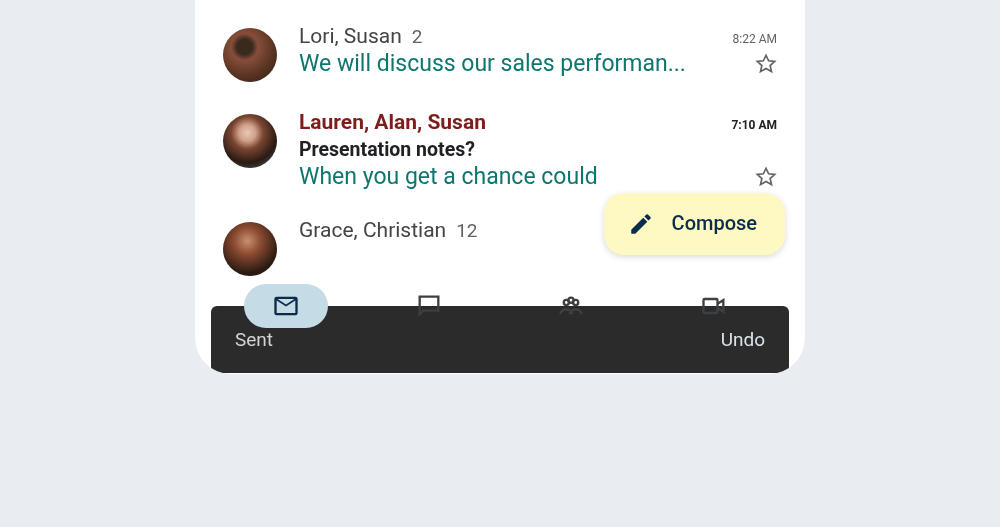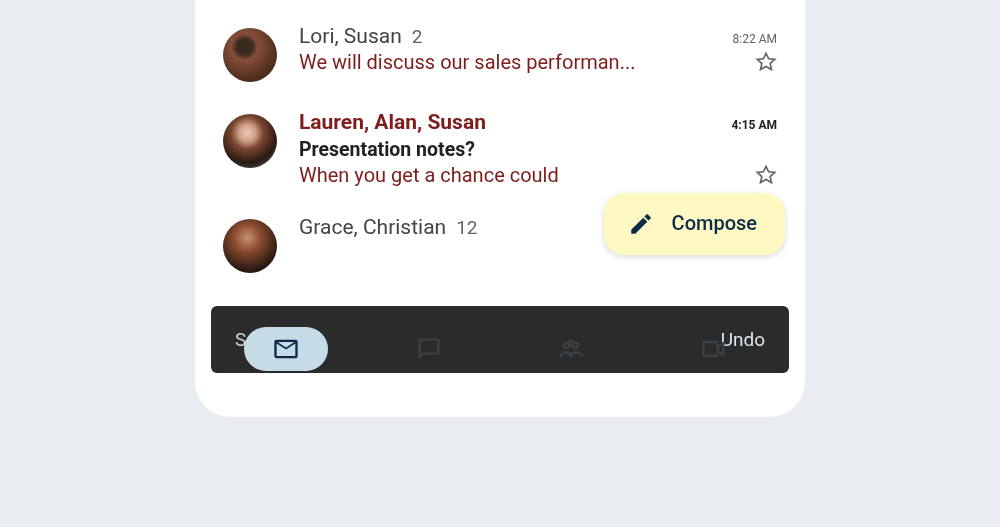--- a/index.html
+++ b/index.html
@@ -6,21 +6,21 @@
   html, body { width: 1000px; height: 527px; }
   body {
     background: #e9edf1;
     font-family: -apple-system, BlinkMacSystemFont, "Segoe UI", Roboto, Arial, sans-serif;
     display: flex;
     justify-content: center;
     align-items: flex-start;
   }
   .phone {
     width: 610px;
-    height: 417px;
+    height: 374px;
     background: #fff;
     border-radius: 0 0 36px 36px;
     position: relative;
     overflow: hidden;
   }
   .list {
     padding-top: 10px;
   }
   .item {
     display: flex;
@@ -74,22 +74,22 @@
     text-overflow: ellipsis;
   }
   .unread .subject { font-weight: 700; color: #202124; }
   .row3 {
     display: flex;
     justify-content: space-between;
     align-items: center;
     margin-top: 2px;
   }
   .snippet {
-    font-size: 20px;
-    color: #7f1d1d;
+    font-size: 23px;
+    color: #0f766e;
     white-space: nowrap;
     overflow: hidden;
     text-overflow: ellipsis;
     flex: 1;
   }
   .star {
     width: 22px;
     height: 22px;
     margin-left: 12px;
     flex-shrink: 0;
@@ -200,21 +200,21 @@
     </div>
 
     <div class="item unread">
       <div class="avatar a2"></div>
       <div class="content">
         <div class="row1">
           <div>
             <span class="sender">Lauren, Alan, Susan</span>
             <span class="count"></span>
           </div>
-          <span class="time">4:15 AM</span>
+          <span class="time">7:10 AM</span>
         </div>
         <div class="subject">Presentation notes?</div>
         <div class="row3">
           <div class="snippet">When you get a chance could</div>
           <span class="star">
             <svg viewBox="0 0 24 24" fill="none" stroke="currentColor" stroke-width="1.8">
                 <path d="M12 2.5l2.9 6 6.6.6-5 4.6 1.5 6.5L12 16.9 6 20.2l1.5-6.5-5-4.6 6.6-.6z"></path>
               </svg>
           </span>
         </div>

